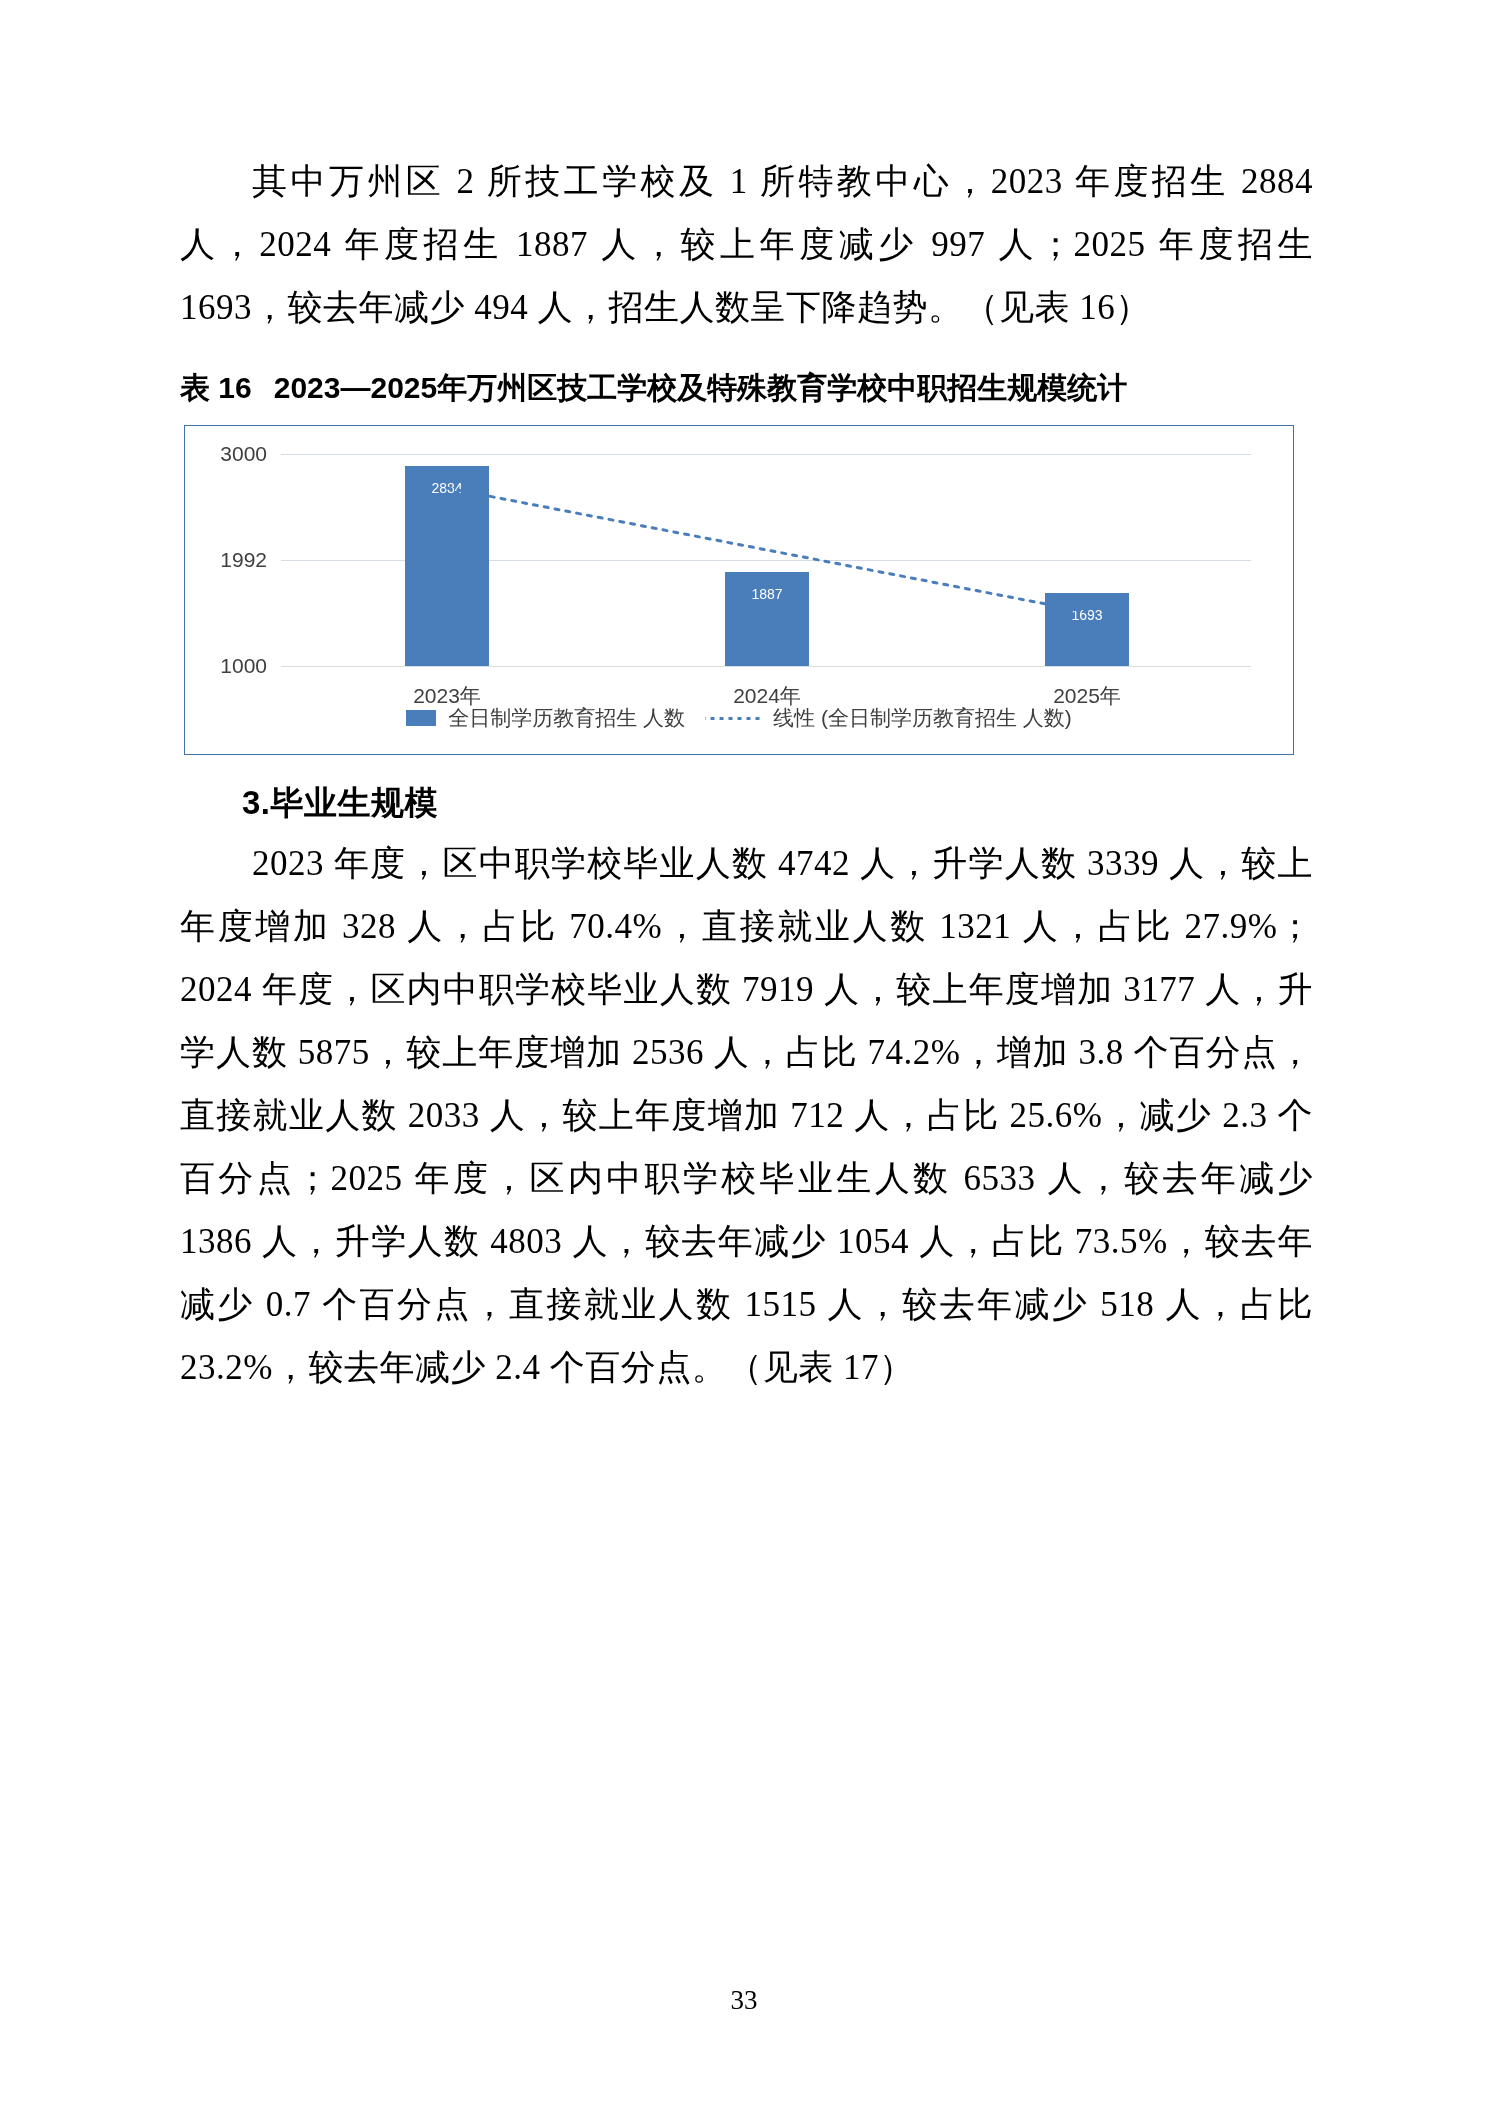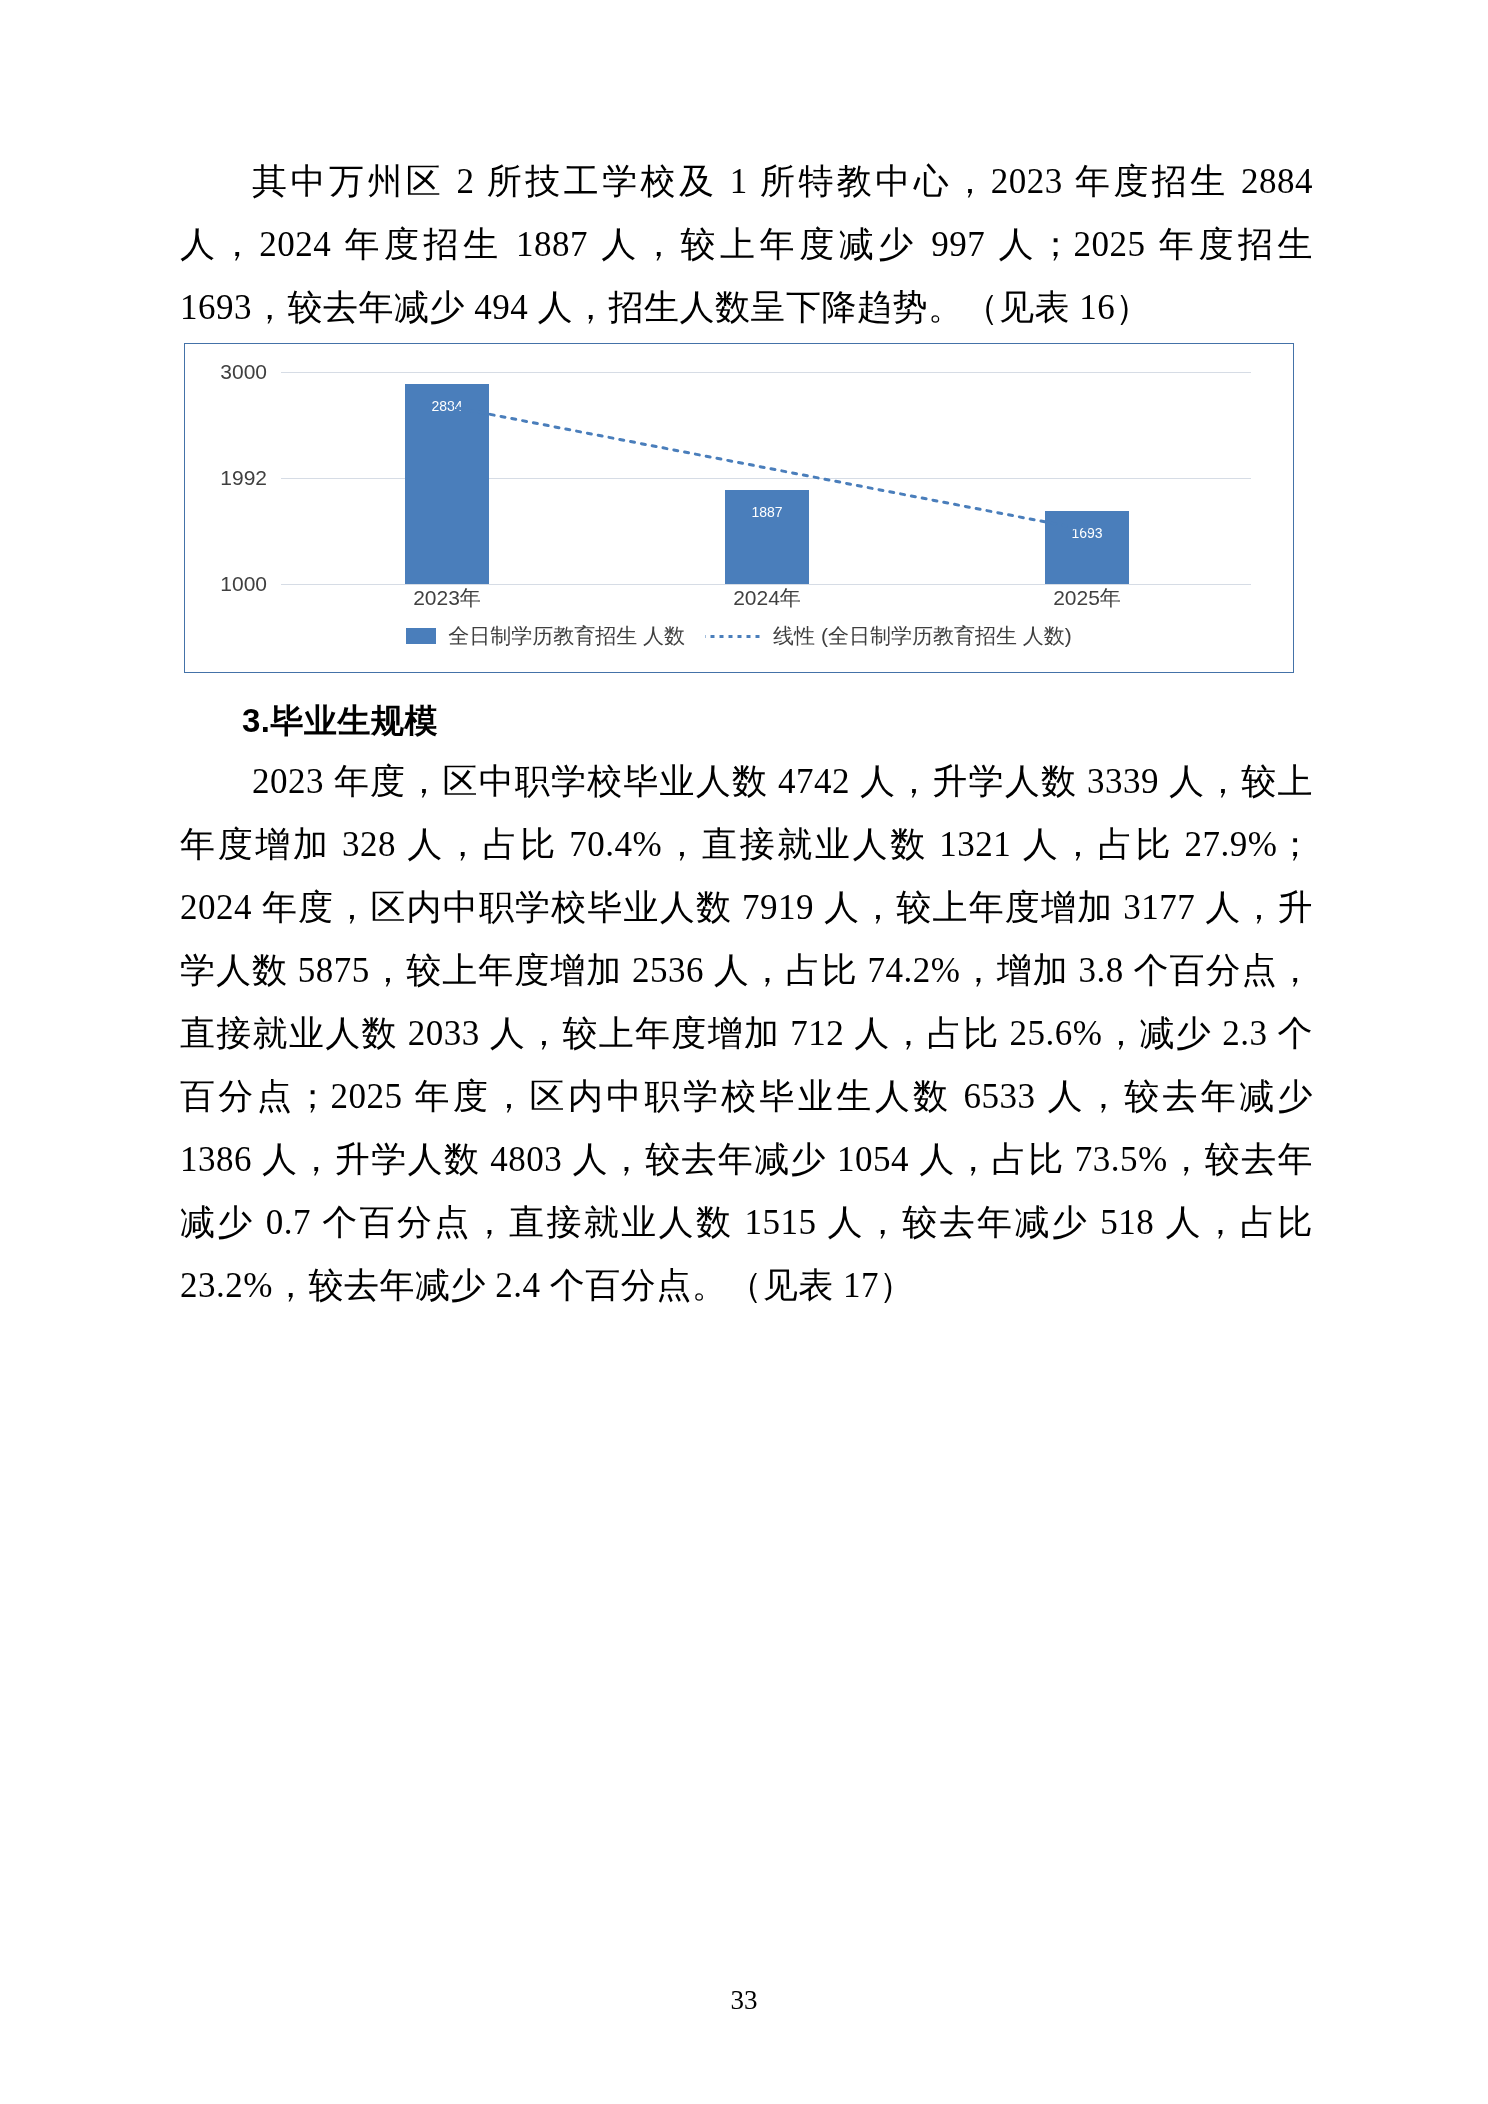--- a/index.html
+++ b/index.html
@@ -96,20 +96,21 @@
     left: 0;
     width: 100%;
     text-align: center;
     font-family: "Liberation Sans", sans-serif;
     font-size: 14px;
     color: #ffffff;
   }
   .xtick {
     position: absolute;
     top: 100%;
+    margin-top: 16px;
     transform: translateX(-50%);
     font-family: "Liberation Sans", sans-serif;
     font-size: 21px;
     color: #3f3f3f;
     white-space: nowrap;
   }
   .trend {
     position: absolute;
     left: 0; top: 0;
     width: 100%;
@@ -168,20 +169,23 @@
     color: #000000;
   }
 </style>
 </head>
 <body>
 
 <div class="page">
 
   <p class="body-text indent">其中万州区 2 所技工学校及 1 所特教中心，2023 年度招生 2884 人，2024 年度招生 1887 人，较上年度减少 997 人；2025 年度招生 1693，较去年减少 494 人，招生人数呈下降趋势。（见表 16）</p>
 
+  <div class="table-caption">
+    <span class="capnum">表 16</span><span>2023—2025年万州区技工学校及特殊教育学校中职招生规模统计</span>
+  </div>
 
   <div class="chart-box">
     <div class="chart-inner">
 
       <div class="plot">
 
         <div class="gridline" style="top:0px;">
           <span class="ytick">3000</span>
         </div>
         <div class="gridline" style="top:106px;">

